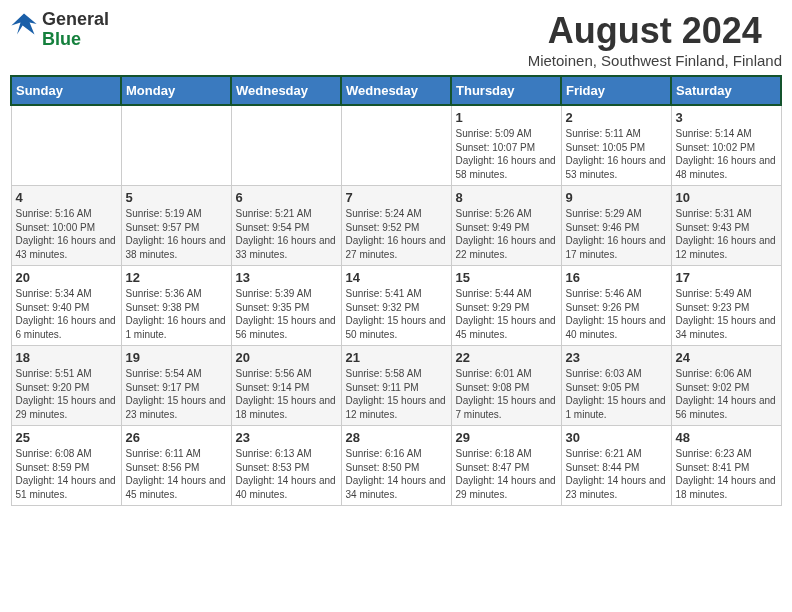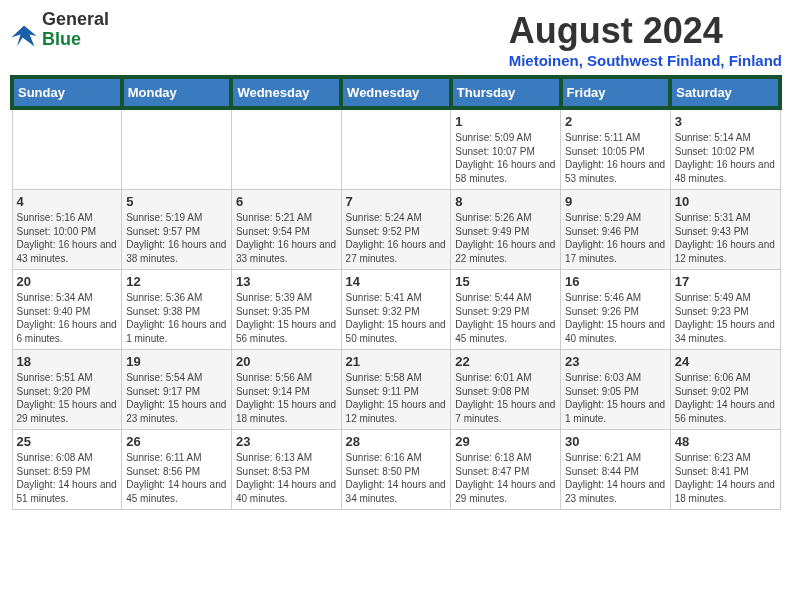--- a/index.html
+++ b/index.html
@@ -11,60 +11,60 @@
       padding: 10px;
     }
     .header {
       display: flex;
       align-items: flex-start;
       justify-content: space-between;
       margin-bottom: 6px;
     }
     .logo {
       display: flex;
-      align-items: flex-end;
+      align-items: flex-start;
       gap: 4px;
     }
     .logo-text {
       font-size: 18px;
       font-weight: bold;
       line-height: 1.1;
     }
     .logo-text span.general { color: #333; }
     .logo-text span.blue { color: #15803d; }
     .logo-bird {
       width: 28px;
       height: 28px;
     }
     .title-block {
-      text-align: left;
+      text-align: center;
     }
     .title-block h1 {
       font-size: 36px;
       color: #333;
       font-weight: bold;
     }
     .title-block h2 {
       font-size: 15px;
-      color: #1d4ed8;
-      font-weight: bold;
+      color: #404040;
+      font-weight: normal;
     }
     table {
       width: 100%;
       border-collapse: collapse;
       font-size: 11px;
     }
     thead th {
       background-color: #3a7abf;
       color: #fff;
       padding: 6px 4px;
       text-align: left;
       font-size: 13px;
       font-weight: bold;
-      border: 4px solid #14532d;
+      border: 2px solid #14532d;
     }
     tbody td {
       border: 1px solid #ccc;
       padding: 4px;
       vertical-align: top;
       width: calc(100% / 7);
       height: 78px;
       background: #fff;
     }
     tbody tr:nth-child(even) td {

